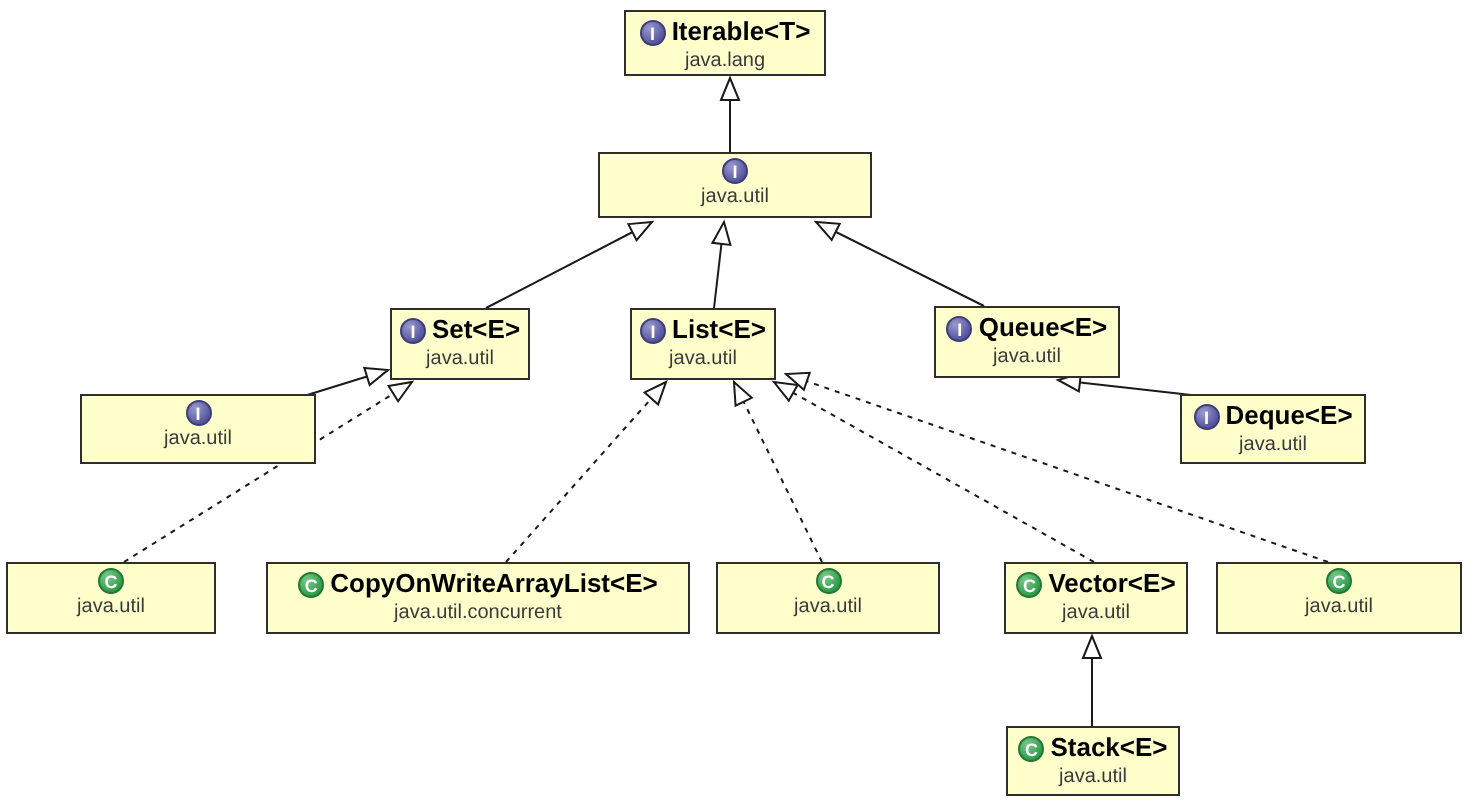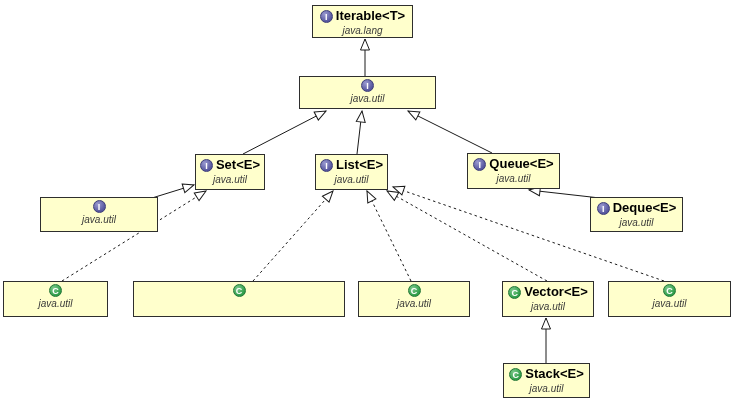--- a/index.html
+++ b/index.html
@@ -11,21 +11,21 @@
   .node{
     position:absolute;box-sizing:border-box;
     background:#FFFFCC;border:1px solid #2e2e2e;
     text-align:center;padding-top:2px;
   }
   .node .title{
     display:flex;align-items:center;justify-content:center;gap:3px;
     font-weight:700;font-size:13px;color:#000;line-height:16px;white-space:nowrap;
   }
   .node .pkg{
-    font-size:10px;color:#3a3a3a;line-height:12px;margin-top:1px;white-space:nowrap;font-style:italic;
+    font-size:10px;color:#3a3a3a;line-height:12px;margin-top:1px;white-space:nowrap;
   }
   .badge{
     display:inline-block;width:13px;height:13px;border-radius:50%;
     color:#fff;font-size:9px;font-weight:700;line-height:13px;text-align:center;
     flex:0 0 13px;
   }
   .badge.interface{
     background:radial-gradient(circle at 35% 30%, #9a9ad0, #56569e 70%);
     border:1px solid #3d3d78;box-sizing:border-box;
   }
@@ -109,21 +109,23 @@
       </div>
       <div class="node" style="left: 3px; top: 281px; width: 105px; height: 36px;">
         <div class="title">
           <span class="badge class">C</span>
         </div>
         <div class="pkg">java.util</div>
       </div>
       <div class="node" style="left: 133px; top: 281px; width: 212px; height: 36px;">
         <div class="title">
           <span class="badge class">C</span>
+          <span>CopyOnWriteArrayList&lt;E&gt;</span>
         </div>
+        <div class="pkg">java.util.concurrent</div>
       </div>
       <div class="node" style="left: 358px; top: 281px; width: 112px; height: 36px;">
         <div class="title">
           <span class="badge class">C</span>
         </div>
         <div class="pkg">java.util</div>
       </div>
       <div class="node" style="left: 502px; top: 281px; width: 92px; height: 36px;">
         <div class="title">
           <span class="badge class">C</span>

